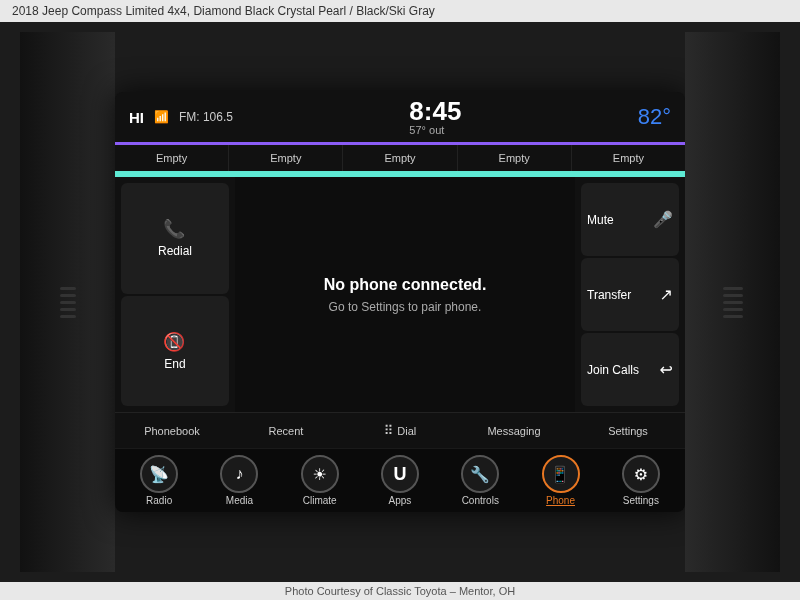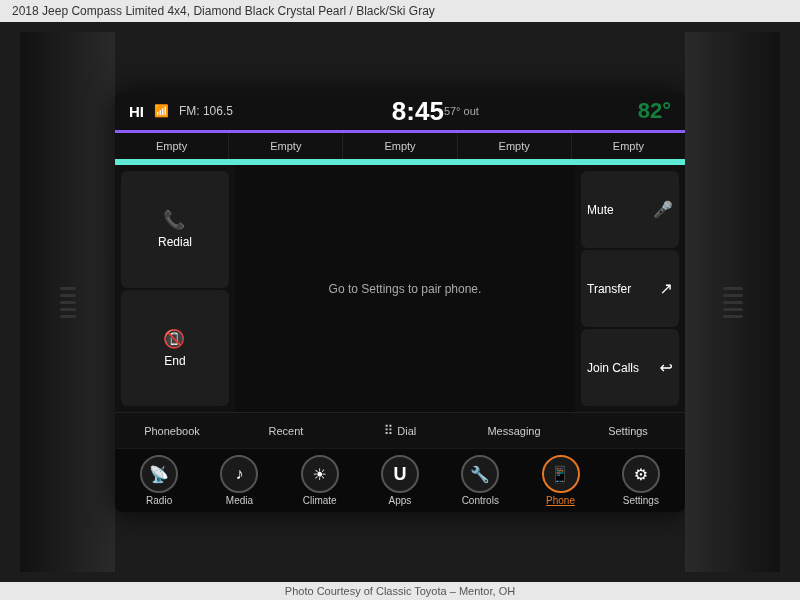--- a/index.html
+++ b/index.html
@@ -100,40 +100,39 @@
       color: #fff;
     }
 
     .status-fm {
       font-size: 12px;
       color: #ccc;
     }
 
     .status-center {
       display: flex;
-      flex-direction: row;
-      align-items: center;
+      flex-direction: column;
       color: #fff;
     }
 
     .status-time {
       font-size: 26px;
       font-weight: bold;
       line-height: 1;
     }
 
     .status-temp-out {
       font-size: 11px;
       color: #aaa;
     }
 
     .status-right {
-      color: #15803d;
+      color: #3b82f6;
       font-size: 22px;
-      font-weight: bold;
+      font-weight: normal;
     }
 
     
     .shortcuts-row {
       display: flex;
       background: #111;
       border-bottom: 6px solid #5eead4;
     }
 
     .shortcut-btn {
@@ -407,20 +406,21 @@
             <span>Redial</span>
           </div>
           <div class="panel-btn">
             <span class="panel-btn-icon">📵</span>
             <span>End</span>
           </div>
         </div>
 
         <div class="center-content">
           <div class="no-phone-msg">
+            <div class="no-phone-title">No phone connected.</div>
             <div class="no-phone-sub">Go to Settings to pair phone.</div>
           </div>
         </div>
 
         <div class="right-panel">
           <div class="right-btn">
             <span class="right-btn-label">Mute</span>
             <span class="right-btn-icon">🎤</span>
           </div>
           <div class="right-btn">

